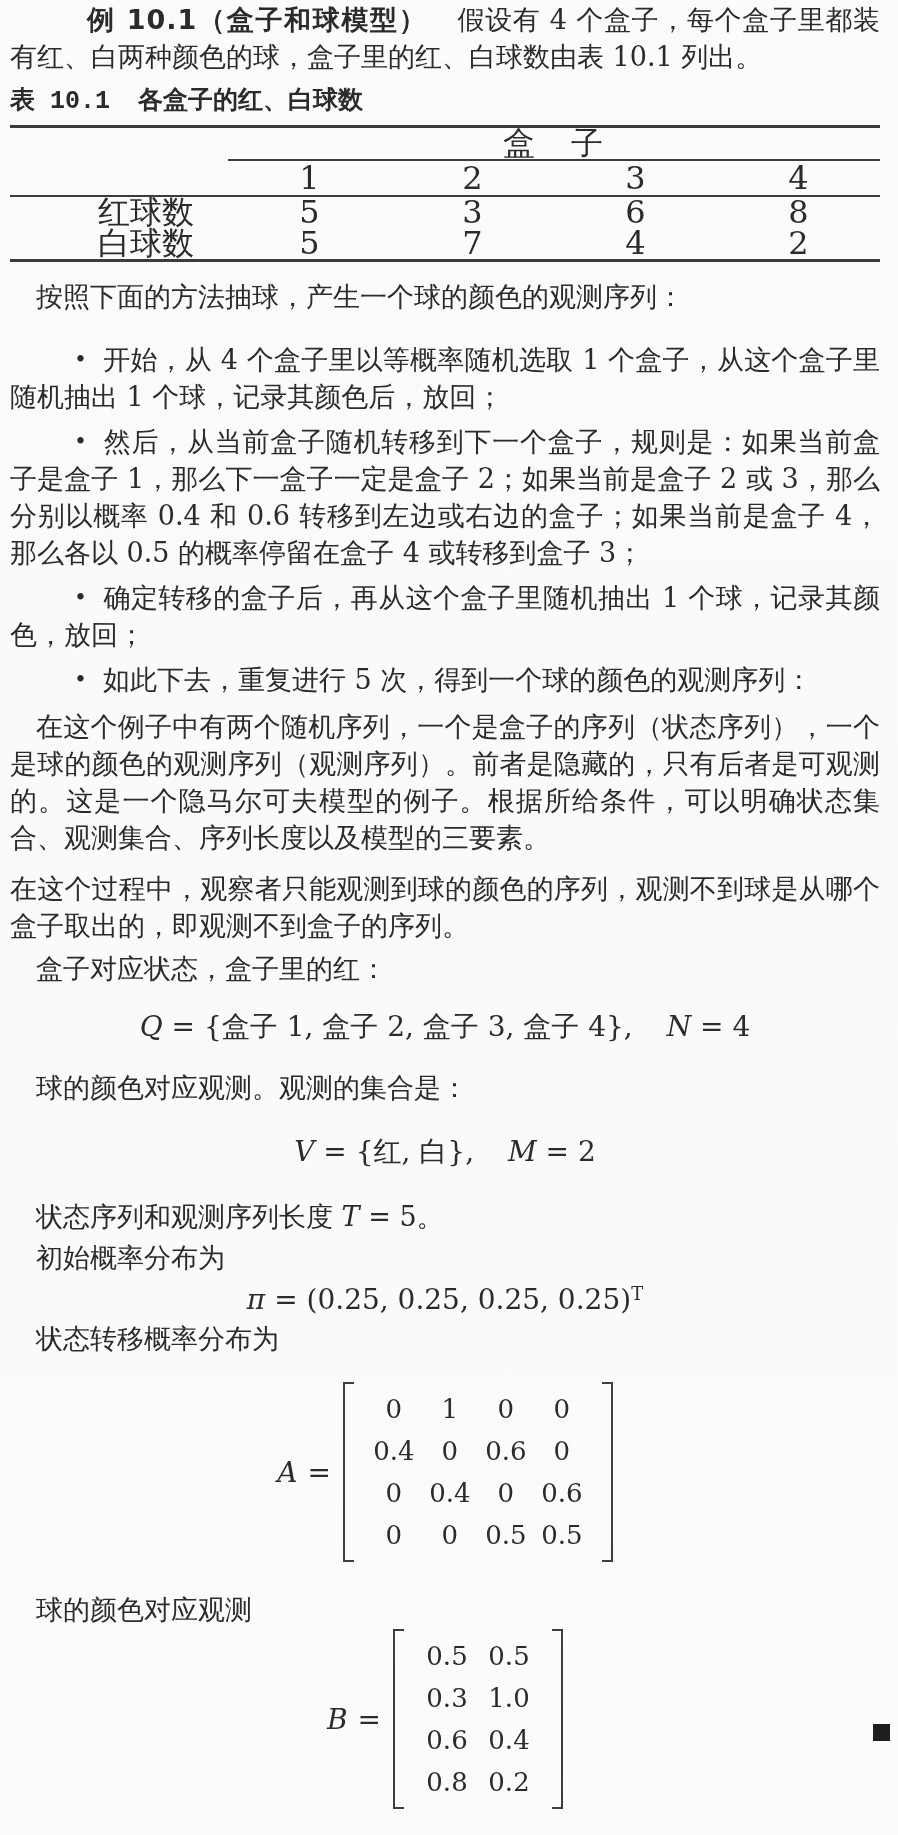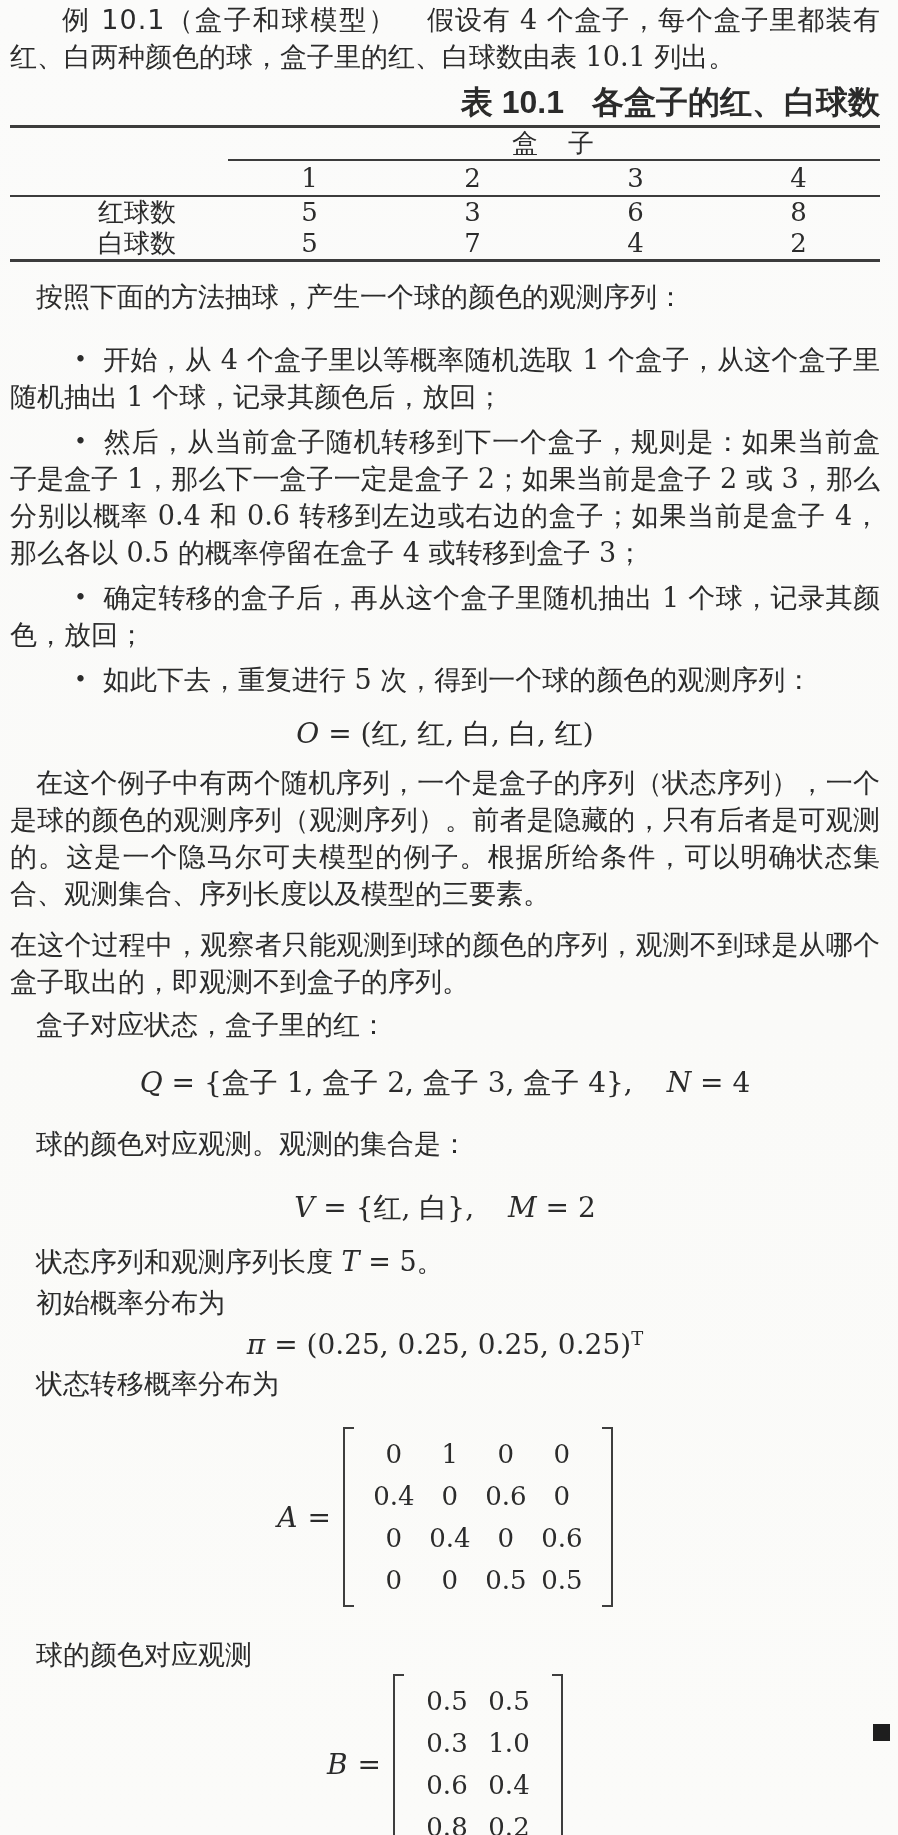--- a/index.html
+++ b/index.html
@@ -17,40 +17,41 @@
     color: #2b2b2b;
     padding: 1px 18px 0 10px;
     font-size: 27px;
     line-height: 37px;
   }
   .para { text-align: justify; }
   .indent-lg { text-indent: 52px; }
   .indent { text-indent: 26px; }
   .lead {
     font-family: "DejaVu Sans", "Liberation Sans", sans-serif;
-    font-weight: normal;
+    font-weight: bold;
     letter-spacing: 1px;
+    margin-left: 25px;
   }
   .after-lead { margin-left: 30px; }
 
   
   .table-block { margin-top: 12px; }
   .caption {
-    text-align: right;
-    font-family: Liberation Sans, sans-serif;
+    text-align: left;
+    font-family: Liberation Mono, monospace;
     font-weight: bold;
-    font-size: 32px;
+    font-size: 25px;
     line-height: 30px;
   }
   .cap-gap { display: inline-block; width: 28px; }
   .tbl {
     margin-top: 8px;
     border-top: 3px solid #3c3c3c;
     border-bottom: 3px solid #3c3c3c;
-    font-size: 26px;
+    font-size: 32px;
   }
   .trow { display: grid; grid-template-columns: 218px repeat(4, 1fr); }
   .trow-group { display: grid; grid-template-columns: 218px 1fr; }
   .tcell {
     display: flex; align-items: center; justify-content: center;
     height: 31px;
   }
   .group-cell {
     height: 33px;
     border-bottom: 2px solid #3c3c3c;
@@ -107,21 +108,21 @@
   .m-p2      { margin-top: 16px; }
   .m-b1      { margin-top: 26px; }
   .m-b       { margin-top: 8px;  }
   .m-O       { margin-top: 16px; }
   .m-after1  { margin-top: 14px; }
   .m-after2  { margin-top: 10px; }
   .m-states  { margin-top: 6px;  }
   .m-Q       { margin-top: 20px; }
   .m-obs     { margin-top: 22px; }
   .m-V       { margin-top: 26px; }
-  .m-T       { margin-top: 15px; }
+  .m-T       { margin-top: 26px; }
   .m-init    { margin-top: 4px;  }
   .m-pi      { margin-top: 4px;  }
   .m-trans   { }
   .m-A       { margin-top: 25px; }
   .m-obsd    { margin-top: 29px; }
   .m-B       { margin-top: 1px;  }
 </style>
 </head>
 <body>
 
@@ -163,21 +164,20 @@
   <p class="para indent m-p2">按照下面的方法抽球，产生一个球的颜色的观测序列：</p>
 
   <p class="para bullet m-b1"><span class="dot">•</span><span>开始，从 4 个盒子里以等概率随机选取 1 个盒子，从这个盒子里随机抽出 1 个球，记录其颜色后，放回；</span></p>
 
   <p class="para bullet m-b"><span class="dot">•</span><span>然后，从当前盒子随机转移到下一个盒子，规则是：如果当前盒子是盒子 1，那么下一盒子一定是盒子 2；如果当前是盒子 2 或 3，那么分别以概率 0.4 和 0.6 转移到左边或右边的盒子；如果当前是盒子 4，那么各以 0.5 的概率停留在盒子 4 或转移到盒子 3；</span></p>
 
   <p class="para bullet m-b"><span class="dot">•</span><span>确定转移的盒子后，再从这个盒子里随机抽出 1 个球，记录其颜色，放回；</span></p>
 
   <p class="para bullet m-b"><span class="dot">•</span><span>如此下去，重复进行 5 次，得到一个球的颜色的观测序列：</span></p>
 
-  <div class="formula m-O"><span class="fvar">O</span><span> = (红, 红, 白, 白, 红)</span></div>
 
   <p class="para indent m-after2">在这个例子中有两个随机序列，一个是盒子的序列（状态序列），一个是球的颜色的观测序列（观测序列）。前者是隐藏的，只有后者是可观测的。这是一个隐马尔可夫模型的例子。根据所给条件，可以明确状态集合、观测集合、序列长度以及模型的三要素。</p>
 
   <p class="para m-after1">在这个过程中，观察者只能观测到球的颜色的序列，观测不到球是从哪个盒子取出的，即观测不到盒子的序列。</p>
 
   <p class="para indent m-states">盒子对应状态，盒子里的红：</p>
 
   <div class="formula m-Q"><span class="fvar">Q</span><span> = {盒子 1, 盒子 2, 盒子 3, 盒子 4},</span><span class="fgap"></span><span class="fvar">N</span><span> = 4</span></div>
 
   <p class="para indent m-obs">球的颜色对应观测。观测的集合是：</p>

